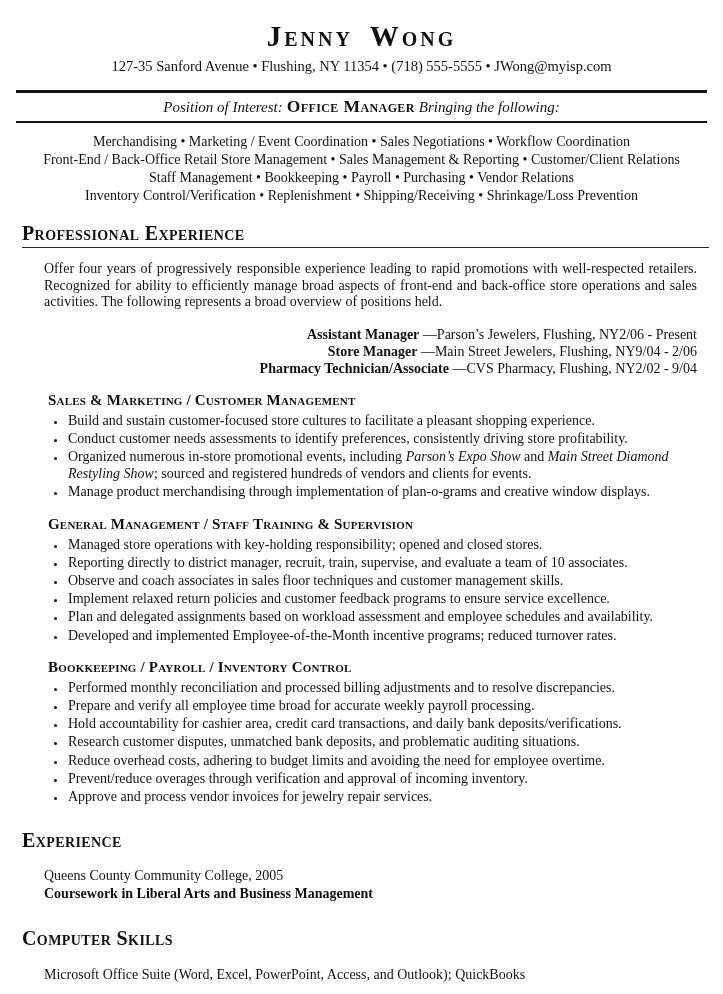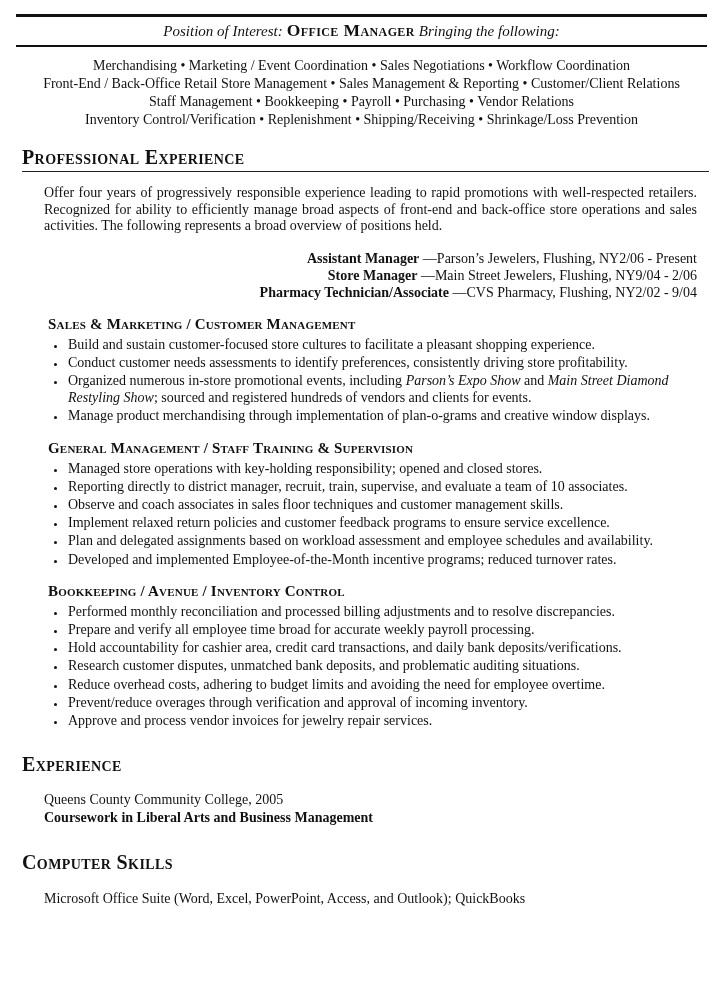--- a/index.html
+++ b/index.html
@@ -57,20 +57,24 @@
   .edu-block { margin:15px 12px 0 30px; font-size:14px; line-height:18px; }
   .edu-coursework { font-weight:bold; }
 
   .computer-line { margin:16px 12px 0 30px; font-size:14px; line-height:18px; }
 </style>
 </head>
 <body>
 
 <div class="page">
 
+  <header>
+    <h1 class="name">Jenny Wong</h1>
+    <div class="contact">127-35 Sanford Avenue • Flushing, NY 11354 • (718) 555-5555 • JWong@myisp.com</div>
+  </header>
 
   <div class="position-band">
     <span class="position-label">Position of Interest:</span>
     <span class="position-role">Office Manager</span>
     <span class="position-suffix">Bringing the following:</span>
   </div>
 
   <div class="skills-summary">
     <div>Merchandising • Marketing / Event Coordination • Sales Negotiations • Workflow Coordination</div>
     <div>Front-End / Back-Office Retail Store Management • Sales Management &amp; Reporting • Customer/Client Relations</div>
@@ -109,21 +113,21 @@
     <h3>General Management / Staff Training &amp; Supervision</h3>
     <ul class="bullets">
       <li><span>Managed store operations with key-holding responsibility; opened and closed stores.</span></li>
       <li><span>Reporting directly to district manager, recruit, train, supervise, and evaluate a team of 10 associates.</span></li>
       <li><span>Observe and coach associates in sales floor techniques and customer management skills.</span></li>
       <li><span>Implement relaxed return policies and customer feedback programs to ensure service excellence.</span></li>
       <li><span>Plan and delegated assignments based on workload assessment and employee schedules and availability.</span></li>
       <li><span>Developed and implemented Employee-of-the-Month incentive programs; reduced turnover rates.</span></li>
     </ul>
 
-    <h3>Bookkeeping / Avenue / Inventory Control</h3>
+    <h3>Bookkeeping / Payroll / Inventory Control</h3>
     <ul class="bullets">
       <li><span>Performed monthly reconciliation and processed billing adjustments and to resolve discrepancies.</span></li>
       <li><span>Prepare and verify all employee time broad for accurate weekly payroll processing.</span></li>
       <li><span>Hold accountability for cashier area, credit card transactions, and daily bank deposits/verifications.</span></li>
       <li><span>Research customer disputes, unmatched bank deposits, and problematic auditing situations.</span></li>
       <li><span>Reduce overhead costs, adhering to budget limits and avoiding the need for employee overtime.</span></li>
       <li><span>Prevent/reduce overages through verification and approval of incoming inventory.</span></li>
       <li><span>Approve and process vendor invoices for jewelry repair services.</span></li>
     </ul>
   </section>

